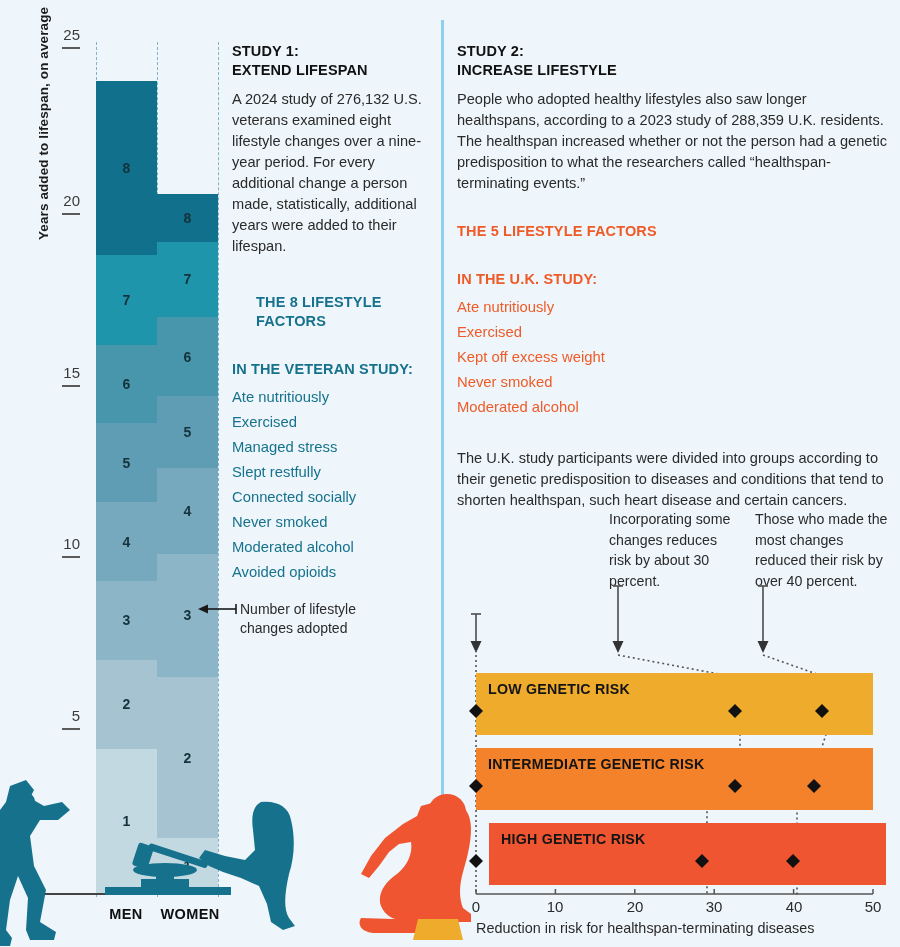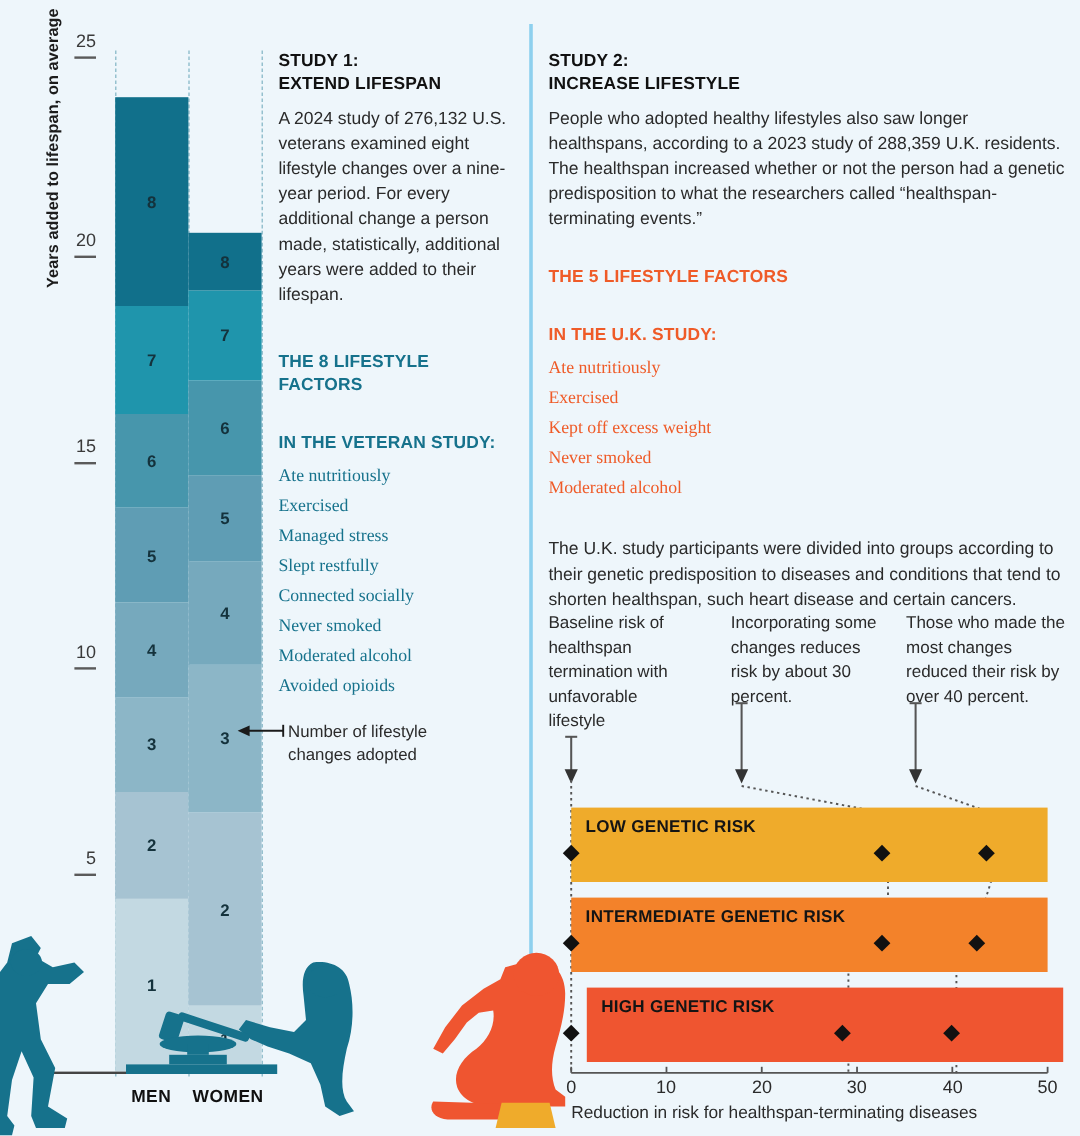--- a/index.html
+++ b/index.html
@@ -75,21 +75,21 @@
     letter-spacing:.15px;
   }
   .kicker.dark{color:#111;}
   .body-copy{
     font-size:14.6px;line-height:21px;color:#2a2a2a;
   }
   .list-head{
     font-size:14.5px;font-weight:bold;line-height:19px;letter-spacing:.15px;margin-top:29px;
   }
   .list-item{
-    font-size:14.8px;line-height:25px;font-family:Liberation Serif, serif;
+    font-size:14.8px;line-height:25px;
   }
   .teal-txt{color:#16728c;}
   .orange-txt{color:#ef5b28;}
 
   #col1{position:absolute;left:232px;top:42px;width:195px;}
   #col2{position:absolute;left:457px;top:42px;width:430px;}
 
   .divider{
     position:absolute;left:441px;top:20px;width:2.5px;height:825px;
     background:#8ed0ee;
@@ -198,21 +198,21 @@
       <rect x="51" y="12" width="18" height="9" fill="#16728c"></rect>
       <rect x="36" y="21" width="48" height="8" fill="#16728c"></rect>
       <rect x="0" y="29" width="126" height="8" fill="#16728c"></rect>
     </svg>
 
     <div id="col1">
       <div class="kicker dark">STUDY 1:</div>
       <div class="kicker dark" style="margin-bottom:9px;">EXTEND LIFESPAN</div>
       <div class="body-copy">A 2024 study of 276,132 U.S. veterans examined eight lifestyle changes over a nine-year period. For every additional change a person made, statistically, additional years were added to their lifespan.</div>
 
-      <div class="list-head teal-txt" style="margin-top:36px;">THE 8 LIFESTYLE FACTORS</div>
+      <div class="list-head teal-txt" style="margin-top:36px;margin-left:24px;">THE 8 LIFESTYLE FACTORS</div>
       <div class="list-head teal-txt" style="margin-bottom:6px;">IN THE VETERAN STUDY:</div>
 
       <div class="list-item teal-txt">Ate nutritiously</div>
       <div class="list-item teal-txt">Exercised</div>
       <div class="list-item teal-txt">Managed stress</div>
       <div class="list-item teal-txt">Slept restfully</div>
       <div class="list-item teal-txt">Connected socially</div>
       <div class="list-item teal-txt">Never smoked</div>
       <div class="list-item teal-txt">Moderated alcohol</div>
       <div class="list-item teal-txt">Avoided opioids</div>
@@ -232,21 +232,20 @@
 
     <div class="list-item orange-txt">Ate nutritiously</div>
     <div class="list-item orange-txt">Exercised</div>
     <div class="list-item orange-txt">Kept off excess weight</div>
     <div class="list-item orange-txt">Never smoked</div>
     <div class="list-item orange-txt">Moderated alcohol</div>
 
     <div class="body-copy" style="margin-top:28px;">The U.K. study participants were divided into groups according to their genetic predisposition to diseases and conditions that tend to shorten healthspan, such heart disease and certain cancers.</div>
   </div>
 
-  <div class="anno" style="left:457px;top:509px;width:112px;">Baseline risk of healthspan termination with unfavorable lifestyle</div>
   <div class="anno" style="left:609px;top:509px;width:126px;">Incorporating some changes reduces risk by about 30 percent.</div>
   <div class="anno" style="left:755px;top:509px;width:136px;">Those who made the most changes reduced their risk by over 40 percent.</div>
 
   <svg class="abs" style="left:468px;top:612px;" width="18" height="42">
     <line x1="8" y1="2" x2="8" y2="32" stroke="#555" stroke-width="1.7"></line>
     <line x1="3" y1="2" x2="13" y2="2" stroke="#555" stroke-width="1.7"></line>
     <polygon points="8,41 2.5,29 13.5,29" fill="#333"></polygon>
   </svg>
   <svg class="abs" style="left:610px;top:584px;" width="18" height="70">
     <line x1="8" y1="2" x2="8" y2="60" stroke="#555" stroke-width="1.7"></line>

